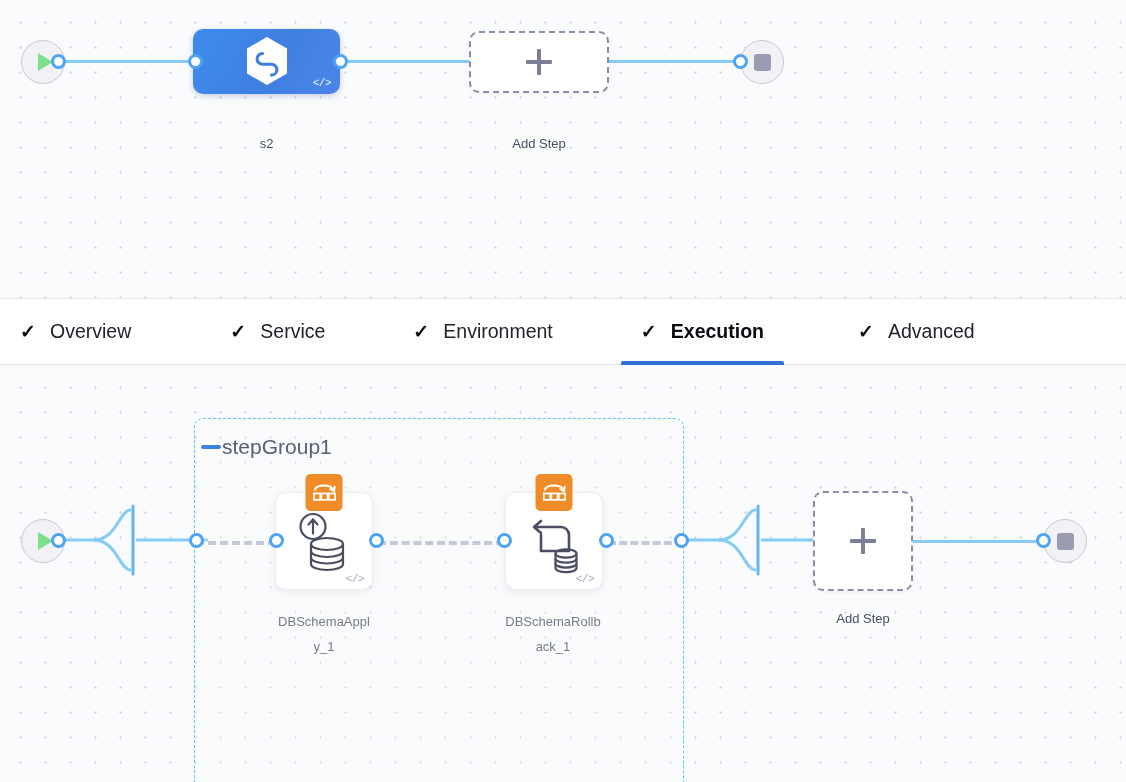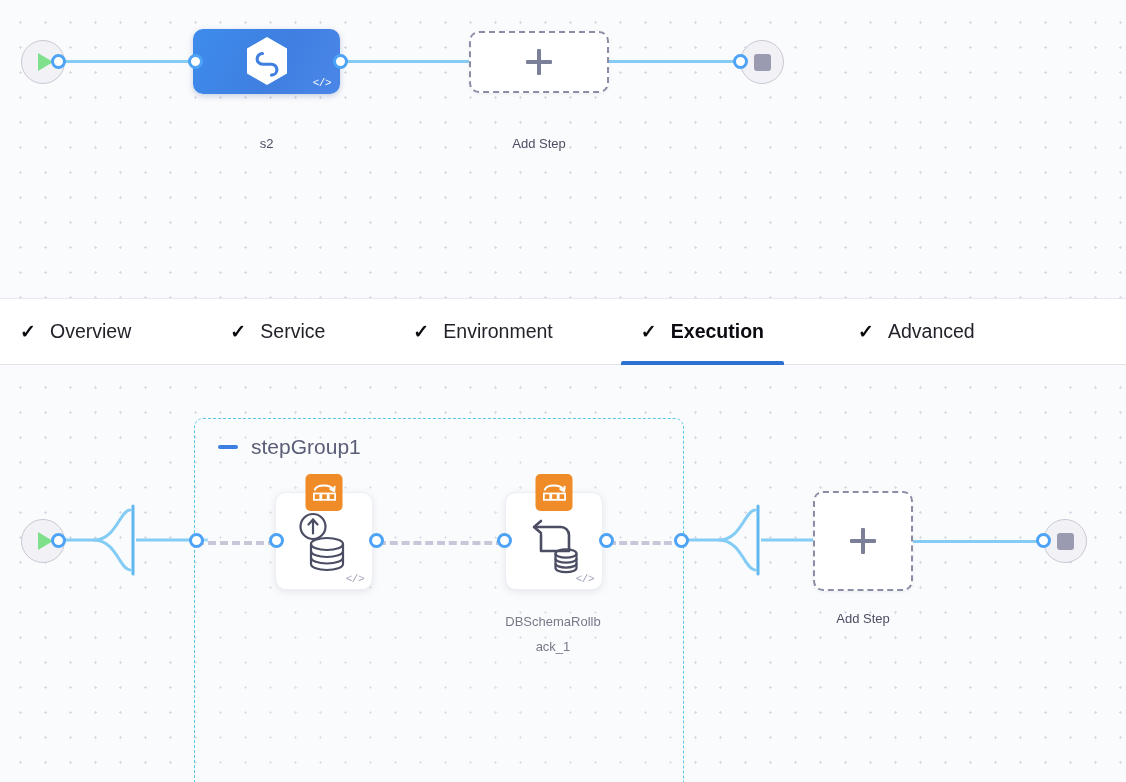--- a/index.html
+++ b/index.html
@@ -127,22 +127,22 @@
   .step-glyph {
     position: absolute; left: 50%; top: 52%; transform: translate(-50%,-50%);
   }
 
   
   .stepgroup {
     position: absolute; border: 1.6px dashed #5bc8e8; border-radius: 9px;
     background: rgba(250,251,253,0.25); z-index: 2;
   }
   .sg-header {
-    position: absolute; left: 23px; top: 16px;
-    display: flex; align-items: center; gap: 13px; z-index: 3; justify-content: flex-end;
+    position: absolute; left: 6px; top: 16px;
+    display: flex; align-items: center; gap: 1px; z-index: 3; justify-content: flex-end;
   }
   .sg-minus { width: 20px; height: 4px; background: #3d7fe3; border-radius: 2px; cursor: pointer; }
   .sg-title { color: #5a5d76; font-size: 21px; }
 </style>
 </head>
 <body>
 
 <div class="app">
 
   <div class="canvas" id="stage-canvas">
@@ -245,20 +245,24 @@
           <ellipse cx="36" cy="34" rx="16" ry="6"></ellipse>
           <path d="M20,34 V54 C20,57.3 27.2,60 36,60 C44.8,60 52,57.3 52,54 V34"></path>
           <path d="M20,41 C20,44.3 27.2,47 36,47 C44.8,47 52,44.3 52,41"></path>
           <path d="M20,47.5 C20,50.8 27.2,53.5 36,53.5 C44.8,53.5 52,50.8 52,47.5"></path>
         </g>
       </svg>
       <span class="codebadge">&lt;/&gt;</span>
     </div>
     <div class="port" style="left:269px; top:168px;"></div>
     <div class="port" style="left:369px; top:168px;"></div>
+    <div class="node-label" style="left:239px; top:244px; width:170px;">
+      <div>DBSchemaAppl</div>
+      <div>y_1</div>
+    </div>
 
     <div class="step-node" style="left:505px; top:127px;">
       <div class="orange-badge">
         <svg width="27" height="27" viewBox="0 0 28 28">
           <path d="M4.5,11 C6.5,5.5 21,5 24,11.5" fill="none" stroke="#ffffff" stroke-width="2.1" stroke-linecap="round"></path>
           <path d="M24.5,12.5 L20.5,10.5 M24.5,12.5 L25,8" fill="none" stroke="#ffffff" stroke-width="2.1" stroke-linecap="round"></path>
           <rect x="3.5" y="15" width="6.6" height="6.6" fill="none" stroke="#ffffff" stroke-width="1.8"></rect>
           <rect x="11.2" y="15" width="6.6" height="6.6" fill="none" stroke="#ffffff" stroke-width="1.8"></rect>
           <rect x="18.9" y="15" width="6.6" height="6.6" fill="none" stroke="#ffffff" stroke-width="1.8"></rect>
         </svg>

